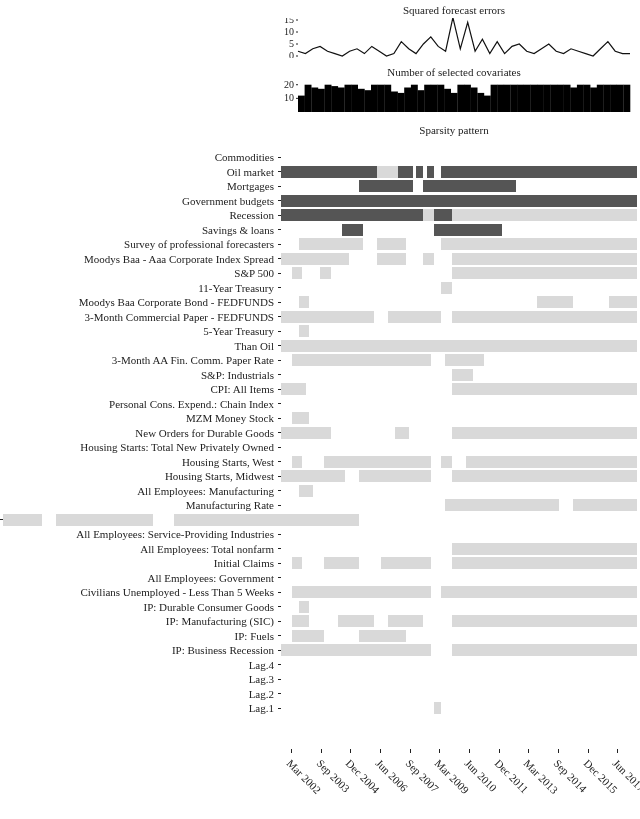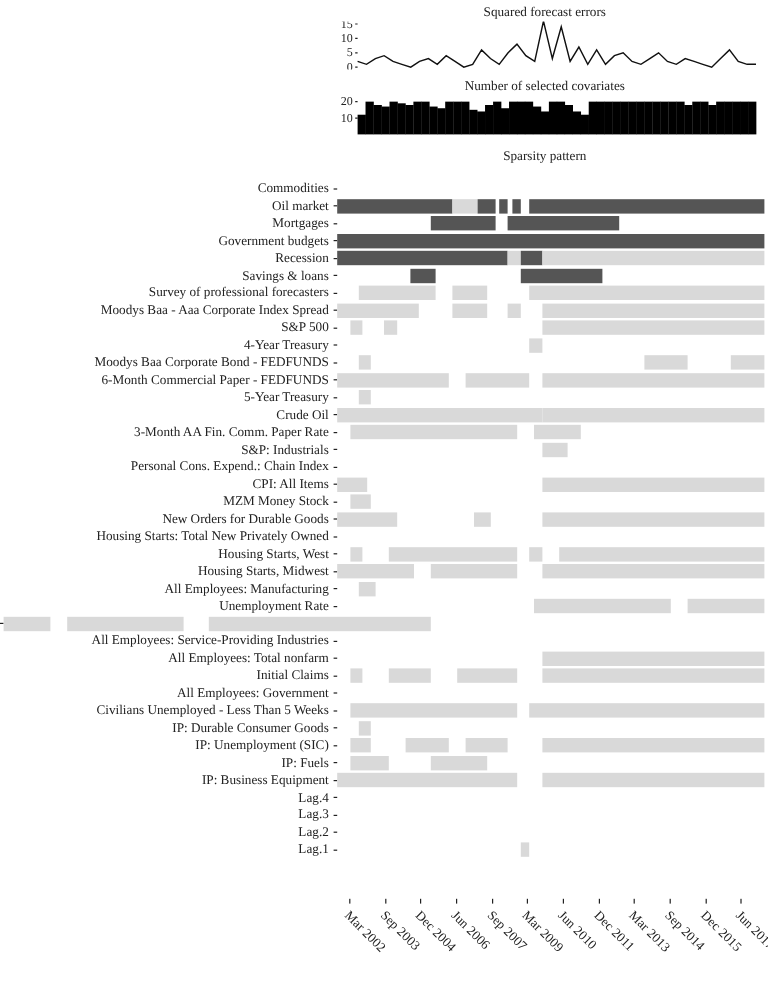--- a/index.html
+++ b/index.html
@@ -172,53 +172,53 @@
       <div class="row">
         <div class="row-label">S&amp;P 500</div>
         <div class="row-tick"></div>
         <div class="row-bars">
           <div class="seg c-light" style="left: 10.68px; width: 10.68px;"></div>
           <div class="seg c-light" style="left: 39.16px; width: 10.68px;"></div>
           <div class="seg c-light" style="left: 170.88px; width: 185.12px;"></div>
         </div>
       </div>
       <div class="row">
-        <div class="row-label">4-Year Treasury</div>
+        <div class="row-label">11-Year Treasury</div>
         <div class="row-tick"></div>
         <div class="row-bars">
           <div class="seg c-light" style="left: 160.2px; width: 10.68px;"></div>
         </div>
       </div>
       <div class="row">
         <div class="row-label">Moodys Baa Corporate Bond - FEDFUNDS</div>
         <div class="row-tick"></div>
         <div class="row-bars">
           <div class="seg c-light" style="left: 17.8px; width: 10.68px;"></div>
           <div class="seg c-light" style="left: 256.32px; width: 35.6px;"></div>
           <div class="seg c-light" style="left: 327.52px; width: 28.48px;"></div>
         </div>
       </div>
       <div class="row">
-        <div class="row-label">6-Month Commercial Paper - FEDFUNDS</div>
+        <div class="row-label">3-Month Commercial Paper - FEDFUNDS</div>
         <div class="row-tick"></div>
         <div class="row-bars">
           <div class="seg c-light" style="left: 0px; width: 92.56px;"></div>
           <div class="seg c-light" style="left: 106.8px; width: 53.4px;"></div>
           <div class="seg c-light" style="left: 170.88px; width: 185.12px;"></div>
         </div>
       </div>
       <div class="row">
         <div class="row-label">5-Year Treasury</div>
         <div class="row-tick"></div>
         <div class="row-bars">
           <div class="seg c-light" style="left: 17.8px; width: 10.68px;"></div>
         </div>
       </div>
       <div class="row">
-        <div class="row-label">Crude Oil</div>
+        <div class="row-label">Than Oil</div>
         <div class="row-tick"></div>
         <div class="row-bars">
           <div class="seg c-light" style="left: 0px; width: 170.88px;"></div>
           <div class="seg c-light" style="left: 170.88px; width: 185.12px;"></div>
         </div>
       </div>
       <div class="row">
         <div class="row-label">3-Month AA Fin. Comm. Paper Rate</div>
         <div class="row-tick"></div>
         <div class="row-bars">
@@ -227,31 +227,31 @@
         </div>
       </div>
       <div class="row">
         <div class="row-label">S&amp;P: Industrials</div>
         <div class="row-tick"></div>
         <div class="row-bars">
           <div class="seg c-light" style="left: 170.88px; width: 21.36px;"></div>
         </div>
       </div>
       <div class="row">
+        <div class="row-label">CPI: All Items</div>
+        <div class="row-tick"></div>
+        <div class="row-bars">
+          <div class="seg c-light" style="left: 0px; width: 24.92px;"></div>
+          <div class="seg c-light" style="left: 170.88px; width: 185.12px;"></div>
+        </div>
+      </div>
+      <div class="row">
         <div class="row-label">Personal Cons. Expend.: Chain Index</div>
         <div class="row-tick"></div>
         <div class="row-bars"></div>
-      </div>
-      <div class="row">
-        <div class="row-label">CPI: All Items</div>
-        <div class="row-tick"></div>
-        <div class="row-bars">
-          <div class="seg c-light" style="left: 0px; width: 24.92px;"></div>
-          <div class="seg c-light" style="left: 170.88px; width: 185.12px;"></div>
-        </div>
       </div>
       <div class="row">
         <div class="row-label">MZM Money Stock</div>
         <div class="row-tick"></div>
         <div class="row-bars">
           <div class="seg c-light" style="left: 10.68px; width: 17.8px;"></div>
         </div>
       </div>
       <div class="row">
         <div class="row-label">New Orders for Durable Goods</div>
@@ -287,21 +287,21 @@
         </div>
       </div>
       <div class="row">
         <div class="row-label">All Employees: Manufacturing</div>
         <div class="row-tick"></div>
         <div class="row-bars">
           <div class="seg c-light" style="left: 17.8px; width: 14.24px;"></div>
         </div>
       </div>
       <div class="row">
-        <div class="row-label">Unemployment Rate</div>
+        <div class="row-label">Manufacturing Rate</div>
         <div class="row-tick"></div>
         <div class="row-bars">
           <div class="seg c-light" style="left: 163.76px; width: 113.92px;"></div>
           <div class="seg c-light" style="left: 291.92px; width: 64.08px;"></div>
         </div>
       </div>
       <div class="row">
         <div class="row-tick"></div>
         <div class="row-bars">
           <div class="seg c-light" style="left: 0px; width: 39.16px;"></div>
@@ -345,39 +345,39 @@
         </div>
       </div>
       <div class="row">
         <div class="row-label">IP: Durable Consumer Goods</div>
         <div class="row-tick"></div>
         <div class="row-bars">
           <div class="seg c-light" style="left: 17.8px; width: 10.68px;"></div>
         </div>
       </div>
       <div class="row">
-        <div class="row-label">IP: Unemployment (SIC)</div>
+        <div class="row-label">IP: Manufacturing (SIC)</div>
         <div class="row-tick"></div>
         <div class="row-bars">
           <div class="seg c-light" style="left: 10.68px; width: 17.8px;"></div>
           <div class="seg c-light" style="left: 56.96px; width: 35.6px;"></div>
           <div class="seg c-light" style="left: 106.8px; width: 35.6px;"></div>
           <div class="seg c-light" style="left: 170.88px; width: 185.12px;"></div>
         </div>
       </div>
       <div class="row">
         <div class="row-label">IP: Fuels</div>
         <div class="row-tick"></div>
         <div class="row-bars">
           <div class="seg c-light" style="left: 10.68px; width: 32.04px;"></div>
           <div class="seg c-light" style="left: 78.32px; width: 46.28px;"></div>
         </div>
       </div>
       <div class="row">
-        <div class="row-label">IP: Business Equipment</div>
+        <div class="row-label">IP: Business Recession</div>
         <div class="row-tick"></div>
         <div class="row-bars">
           <div class="seg c-light" style="left: 0px; width: 149.52px;"></div>
           <div class="seg c-light" style="left: 170.88px; width: 185.12px;"></div>
         </div>
       </div>
       <div class="row">
         <div class="row-label">Lag.4</div>
         <div class="row-tick"></div>
         <div class="row-bars"></div>

